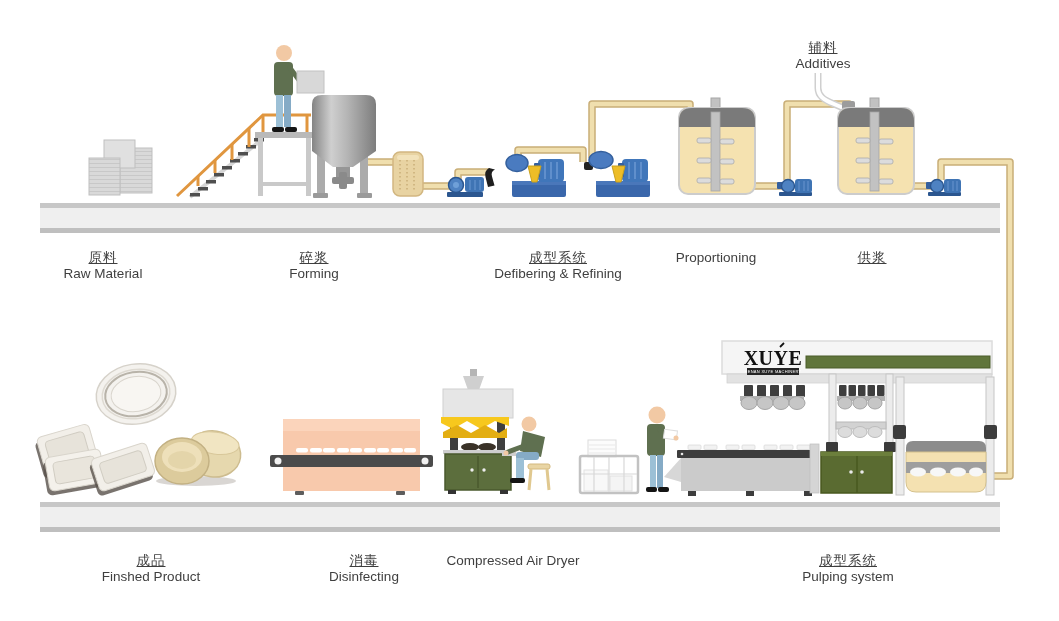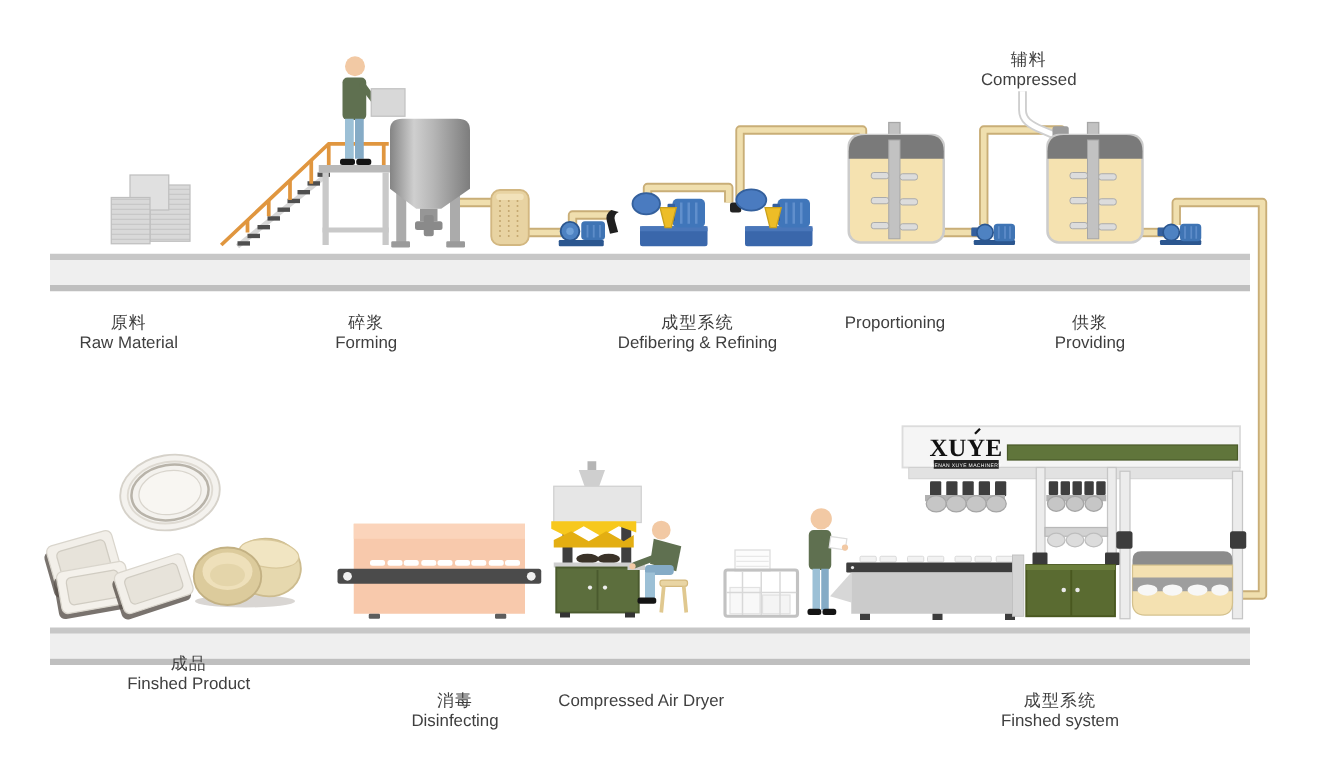--- a/index.html
+++ b/index.html
@@ -1,21 +1,21 @@
 <!DOCTYPE html>
 <html><head>
 <meta charset="utf-8">
 <style>
   html,body{margin:0;padding:0;background:#ffffff;}
   #stage{position:relative;width:1059px;height:621px;background:#ffffff;overflow:hidden;
          font-family:"Liberation Sans","DejaVu Sans",sans-serif;}
   #art{position:absolute;left:0;top:0;}
   .label{position:absolute;width:240px;margin-left:-120px;text-align:center;
          color:#3f3f3f;font-size:13.5px;line-height:16px;}
-  .label .zh{letter-spacing:1px;}
+  .label .zh{letter-spacing:1px;text-decoration:underline;}
 </style>
 </head>
 <body>
 
 <div id="stage">
 
 <svg id="art" width="1059" height="621" viewBox="0 0 1059 621" xmlns="http://www.w3.org/2000/svg">
   <defs>
     <linearGradient id="metal" x1="0" y1="0" x2="1" y2="0">
       <stop offset="0" stop-color="#848484"></stop>
@@ -452,52 +452,51 @@
             <ellipse cx="938" cy="472" rx="8" ry="4.5"></ellipse>
         <ellipse cx="958" cy="472" rx="8" ry="4.5"></ellipse>
             <ellipse cx="976" cy="472" rx="7" ry="4.5"></ellipse>
       </g>
     </g>
   </g>
 </svg>
 
 <div class="label" style="left:823px;top:40px">
   <div class="zh">辅料</div>
-  <div class="en">Compressed</div>
+  <div class="en">Additives</div>
 </div>
 
 <div class="label" style="left:103px;top:250px">
   <div class="zh">原料</div>
   <div class="en">Raw Material</div>
 </div>
-<div class="label" style="left:293px;top:250px">
+<div class="label" style="left:314px;top:250px">
   <div class="zh">碎浆</div>
   <div class="en">Forming</div>
 </div>
 <div class="label" style="left:558px;top:250px">
   <div class="zh">成型系统</div>
   <div class="en">Defibering &amp; Refining</div>
 </div>
 <div class="label" style="left:716px;top:250px">
   <div class="en">Proportioning</div>
 </div>
 <div class="label" style="left:872px;top:250px">
   <div class="zh">供浆</div>
-  <div class="en">Providing</div>
-</div>
-
-<div class="label" style="left:151px;top:523px">
+</div>
+
+<div class="label" style="left:151px;top:553px">
   <div class="zh">成品</div>
   <div class="en">Finshed Product</div>
 </div>
 <div class="label" style="left:364px;top:553px">
   <div class="zh">消毒</div>
   <div class="en">Disinfecting</div>
 </div>
 <div class="label" style="left:513px;top:553px">
   <div class="en">Compressed Air Dryer</div>
 </div>
 <div class="label" style="left:848px;top:553px">
   <div class="zh">成型系统</div>
-  <div class="en">Finshed system</div>
+  <div class="en">Pulping system</div>
 </div>
 
 </div>
 
 </body></html>

